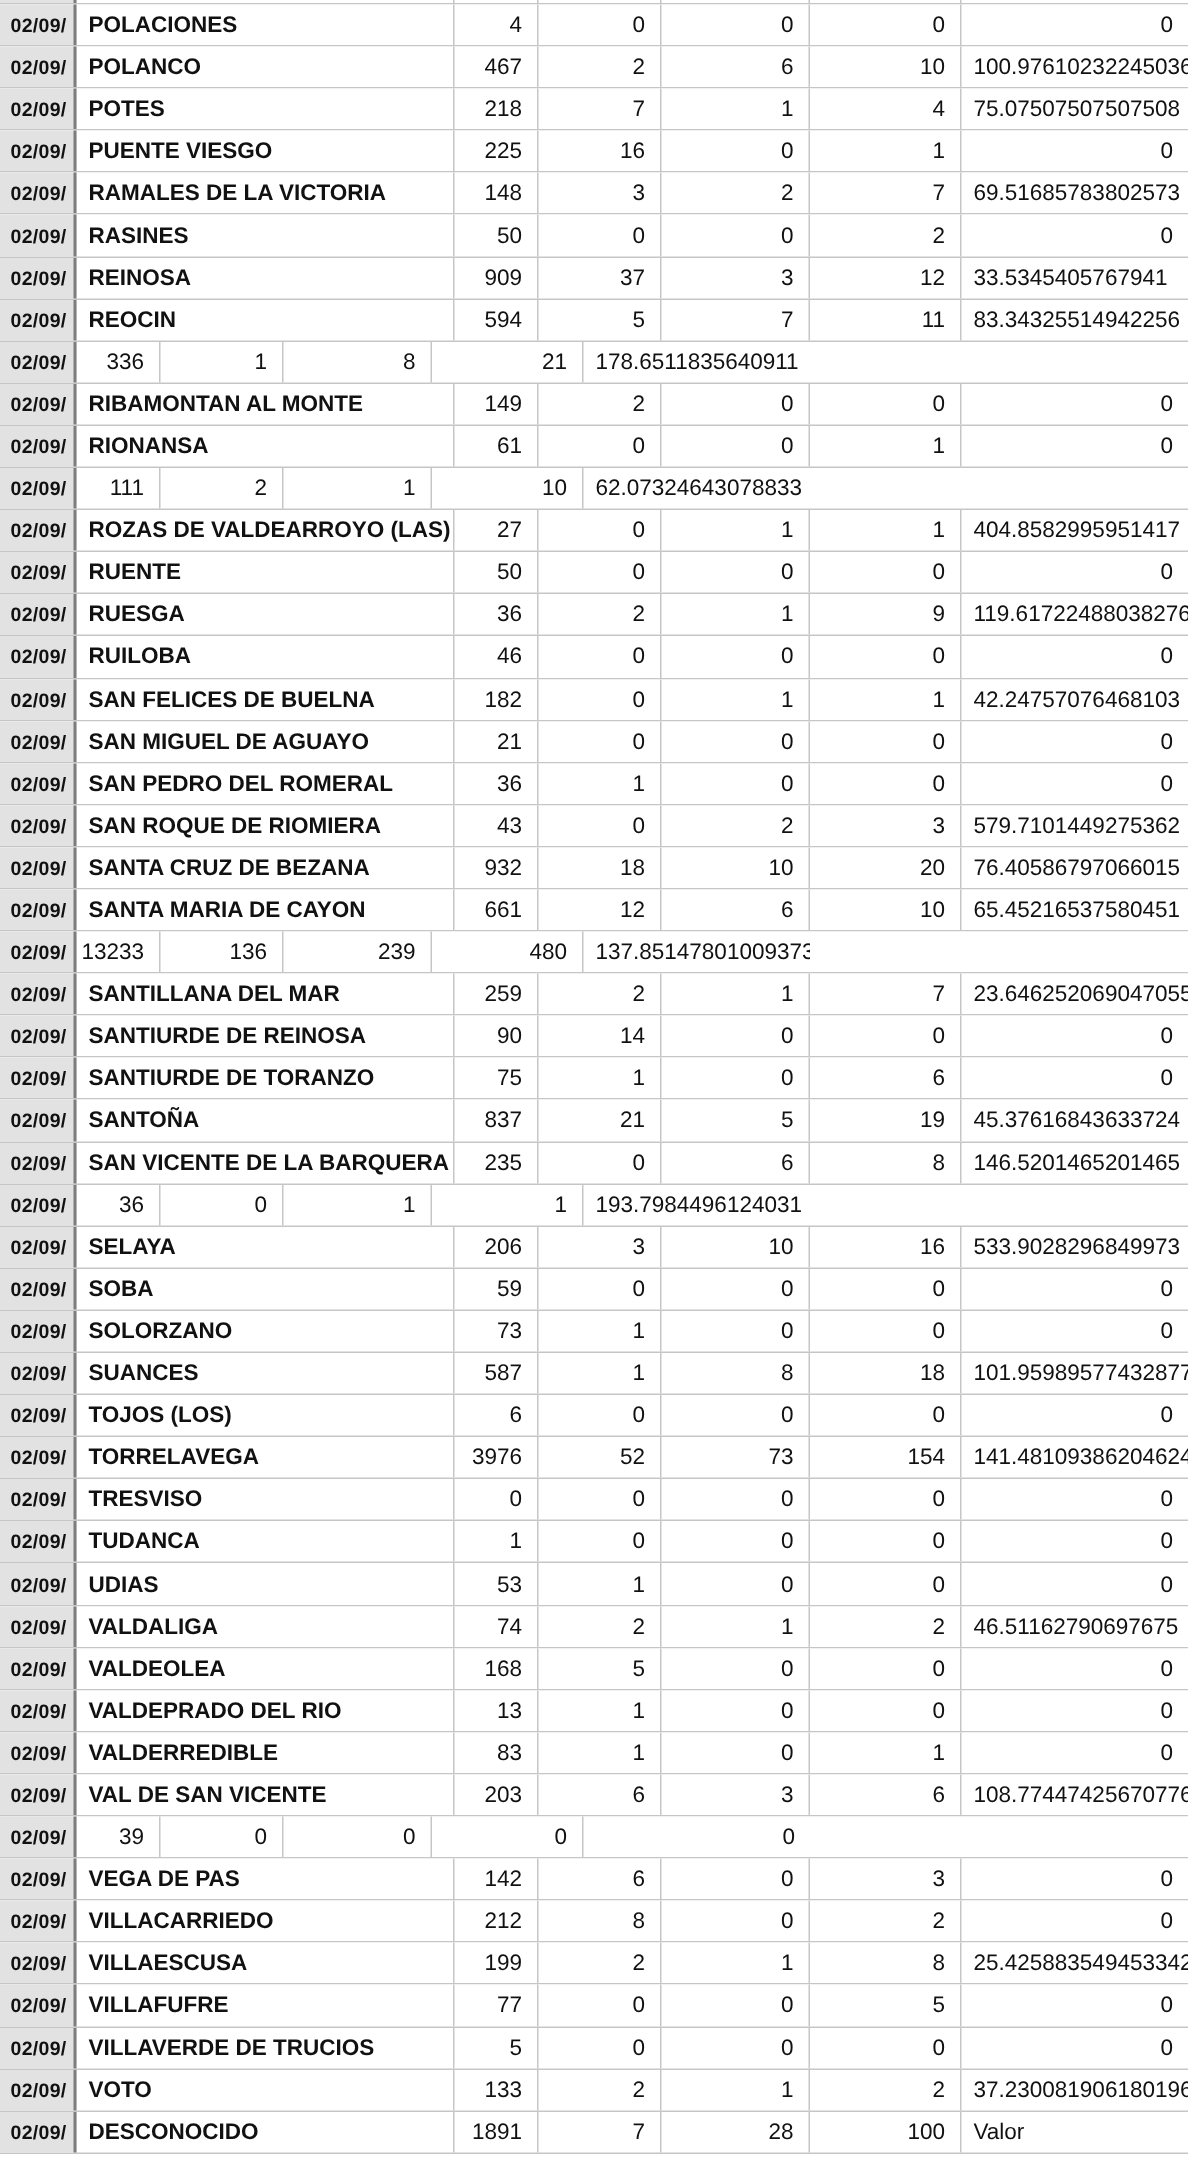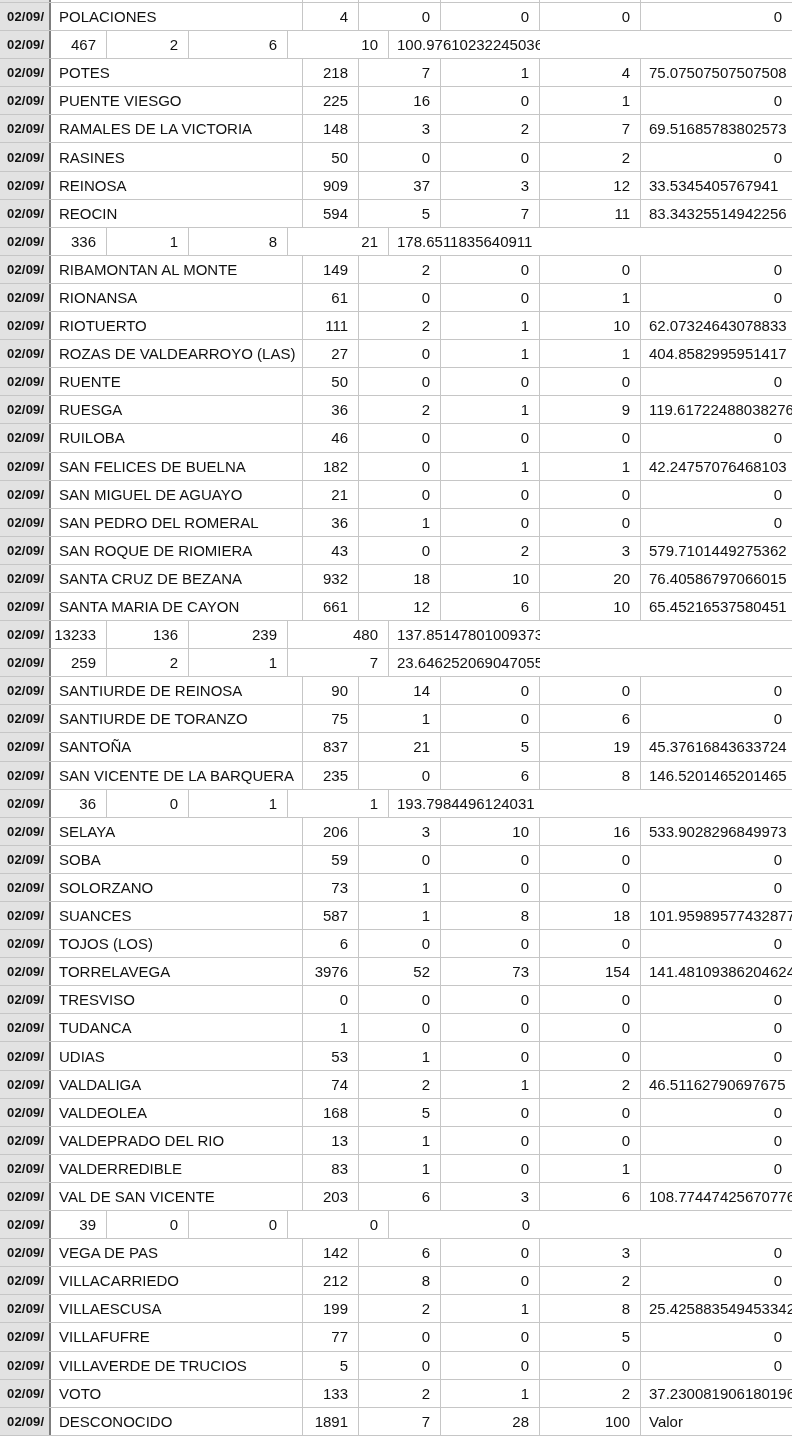--- a/index.html
+++ b/index.html
@@ -21,21 +21,21 @@
     font-size:15px; white-space:nowrap; overflow:hidden;
   }
   .date {
     width:51px; flex:0 0 51px;
     background:var(--rowheader-bg,#e2e2e2);
     border-right:2px solid var(--border-dark,#7d7d7d);
     font-weight:bold; font-size:13px; padding-left:7px;
     letter-spacing:0.2px;
   }
   .muni { width:252px; flex:0 0 252px; padding-left:8px;
-          border-right:1px solid var(--border-light,#c6c6c6); }
+          border-right:1px solid var(--border-light,#c6c6c6);font-weight:bold; }
   .num  { justify-content:flex-end; padding-right:10px; }
   .c3 { width:56px;  flex:0 0 56px;  border-right:1px solid var(--border-light,#c6c6c6); }
   .c4 { width:82px;  flex:0 0 82px;  border-right:1px solid var(--border-light,#c6c6c6); }
   .c5 { width:99px;  flex:0 0 99px;  border-right:1px solid var(--border-light,#c6c6c6); }
   .c6 { width:101px; flex:0 0 101px; border-right:1px solid var(--border-light,#c6c6c6); }
   .c7 { width:151px; flex:0 0 151px; }
   .c7.tl { justify-content:flex-start; padding-left:8px; }
 </style>
 </head>
 <body>
@@ -57,20 +57,21 @@
         <div class="cell date">02/09/</div>
         <div class="cell muni">POLACIONES</div>
         <div class="cell num c3">4</div>
         <div class="cell num c4">0</div>
         <div class="cell num c5">0</div>
         <div class="cell num c6">0</div>
         <div class="cell c7 num">0</div>
       </div>
       <div class="row">
         <div class="cell date">02/09/</div>
+        <div class="cell muni">POLANCO</div>
         <div class="cell num c3">467</div>
         <div class="cell num c4">2</div>
         <div class="cell num c5">6</div>
         <div class="cell num c6">10</div>
         <div class="cell c7 tl">100.97610232245036</div>
       </div>
       <div class="row">
         <div class="cell date">02/09/</div>
         <div class="cell muni">POTES</div>
         <div class="cell num c3">218</div>
@@ -145,21 +146,20 @@
         <div class="cell date">02/09/</div>
         <div class="cell muni">RIONANSA</div>
         <div class="cell num c3">61</div>
         <div class="cell num c4">0</div>
         <div class="cell num c5">0</div>
         <div class="cell num c6">1</div>
         <div class="cell c7 num">0</div>
       </div>
       <div class="row">
         <div class="cell date">02/09/</div>
-        <div class="cell muni">RIOTUERTO</div>
         <div class="cell num c3">111</div>
         <div class="cell num c4">2</div>
         <div class="cell num c5">1</div>
         <div class="cell num c6">10</div>
         <div class="cell c7 tl">62.07324643078833</div>
       </div>
       <div class="row">
         <div class="cell date">02/09/</div>
         <div class="cell muni">ROZAS DE VALDEARROYO (LAS)</div>
         <div class="cell num c3">27</div>
@@ -252,20 +252,21 @@
       <div class="row">
         <div class="cell date">02/09/</div>
         <div class="cell num c3">13233</div>
         <div class="cell num c4">136</div>
         <div class="cell num c5">239</div>
         <div class="cell num c6">480</div>
         <div class="cell c7 tl">137.85147801009373</div>
       </div>
       <div class="row">
         <div class="cell date">02/09/</div>
+        <div class="cell muni">SANTILLANA DEL MAR</div>
         <div class="cell num c3">259</div>
         <div class="cell num c4">2</div>
         <div class="cell num c5">1</div>
         <div class="cell num c6">7</div>
         <div class="cell c7 tl">23.646252069047055</div>
       </div>
       <div class="row">
         <div class="cell date">02/09/</div>
         <div class="cell muni">SANTIURDE DE REINOSA</div>
         <div class="cell num c3">90</div>

